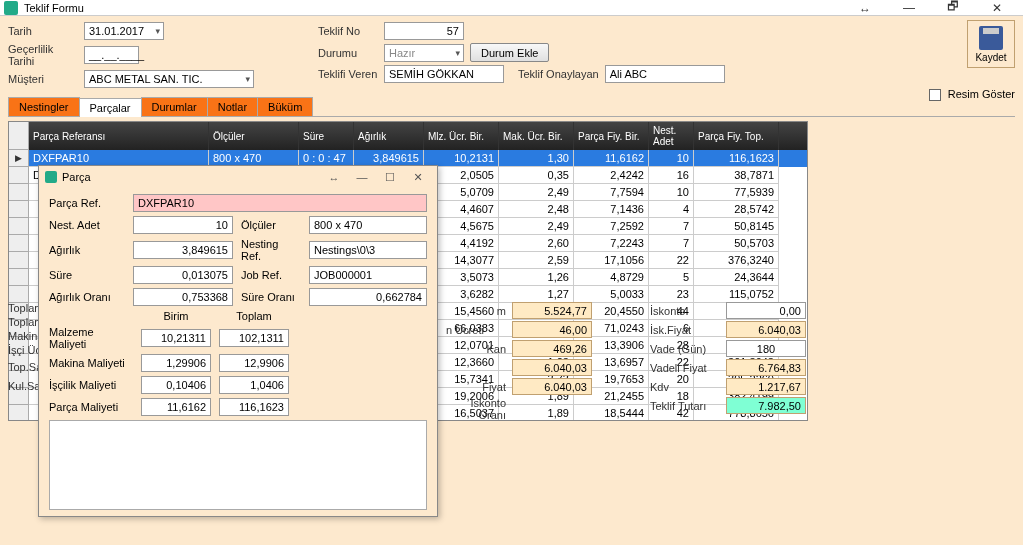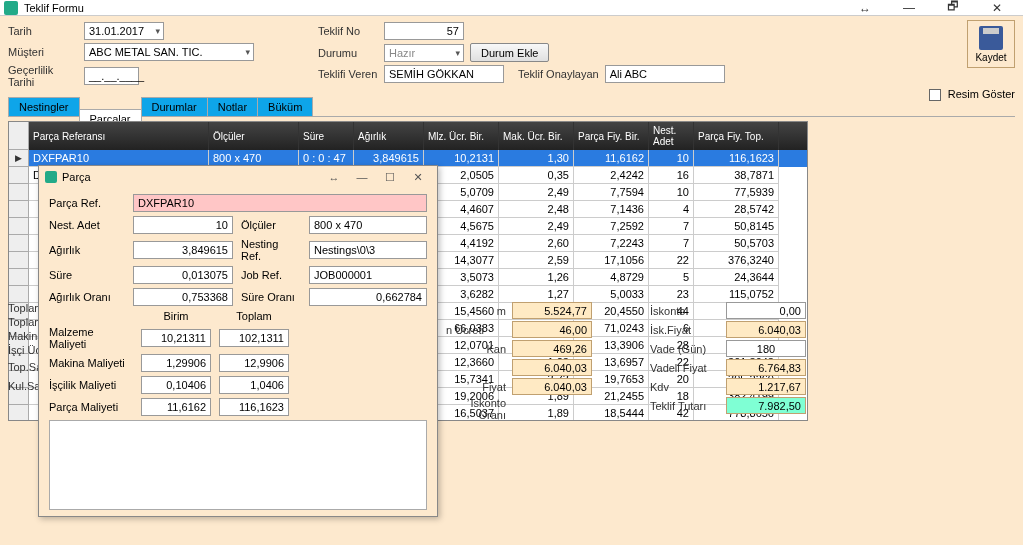--- a/index.html
+++ b/index.html
@@ -15,22 +15,22 @@
   .date-input { position: relative; }
   .combo::after, .date-input::after { content: "▾"; position: absolute; right: 3px; font-size: 9px; color: #555; }
   .combo, .date-input { position: relative; padding-right: 16px; }
   .readonly { background: #FFEAC4; border: 1px solid #c0a070; text-align: right; padding-right: 4px; }
   .green { background: #7FFFD4; }
   .btn { background: linear-gradient(#f8f8f8,#e0e0e0); border: 1px solid #888; height: 19px; padding: 0 10px; display: inline-flex; align-items: center; border-radius: 2px; }
   .save-btn { position: absolute; right: 8px; top: 4px; width: 48px; height: 48px; background: #FDE9CE; border: 1px solid #c0a070; display: flex; flex-direction: column; align-items: center; justify-content: center; gap: 2px; }
   .save-btn .disk { width: 24px; height: 24px; background: #3a5a9a; border-radius: 2px; position: relative; }
   .save-btn .disk::before { content:""; position:absolute; top:2px; left:4px; right:4px; height:6px; background:#ccc; }
   .tabs { display: flex; border-bottom: 1px solid #aaa; margin-top: 6px; }
-  .tab { padding: 3px 10px; background: #0ea5e9; border: 1px solid #aaa; border-bottom: none; margin-right: -1px; }
-  .tab.active { background: #fff; position: relative; top: 12px; }
+  .tab { padding: 3px 10px; background: #f97316; border: 1px solid #aaa; border-bottom: none; margin-right: -1px; }
+  .tab.active { background: #fff; position: relative; top: 1px; }
   .grid-wrap { position: relative; margin-top: 4px; height: 300px; }
   .grid { border: 1px solid #888; background: #fff; width: 800px; height: 300px; overflow: hidden; position: relative; }
   .grid-header { display: flex; background: linear-gradient(#444,#222); color: #fff; height: 28px; }
   .grid-header .cell { border-right: 1px solid #333; padding: 2px 4px; display: flex; align-items: center; font-size: 10px; }
   .grid-body { }
   .grid-row { display: flex; height: 17px; }
   .grid-row .cell { border-right: 1px solid #ccc; border-bottom: 1px solid #ccc; padding: 0 4px; display: flex; align-items: center; overflow: hidden; }
   .grid-row.sel { background: #2a7be0; color: #fff; }
   .row-header { width: 20px; background: #eee; border-right: 1px solid #aaa; border-bottom: 1px solid #aaa; display: flex; align-items: center; justify-content: center; font-size: 9px; color:#333; }
   .num { justify-content: flex-end; }
@@ -76,29 +76,29 @@
 
   <div style="display:flex; gap:30px;">
     <div style="width:280px;">
       <div class="form-row">
         <span class="label" style="width:70px;">Tarih</span>
         <span class="date-input" style="width:80px;">
             <span>31.01.2017</span>
           </span>
       </div>
       <div class="form-row">
+        <span class="label" style="width:70px;">Geçerlilik Tarihi</span>
+        <span class="text-input" style="width:55px;">
+            <span>__.__.____</span>
+          </span>
+      </div>
+      <div class="form-row">
         <span class="label" style="width:70px;">Müşteri</span>
         <span class="combo" style="width:170px;">
             <span>ABC METAL SAN. TIC.</span>
-          </span>
-      </div>
-      <div class="form-row">
-        <span class="label" style="width:70px;">Geçerlilik Tarihi</span>
-        <span class="text-input" style="width:55px;">
-            <span>__.__.____</span>
           </span>
       </div>
     </div>
     <div>
       <div class="form-row">
         <span class="label" style="width:60px;">Teklif No</span>
         <span class="text-input" style="width:80px; justify-content:flex-end;padding-left:20px;">
             <span>57</span>
           </span>
       </div>

